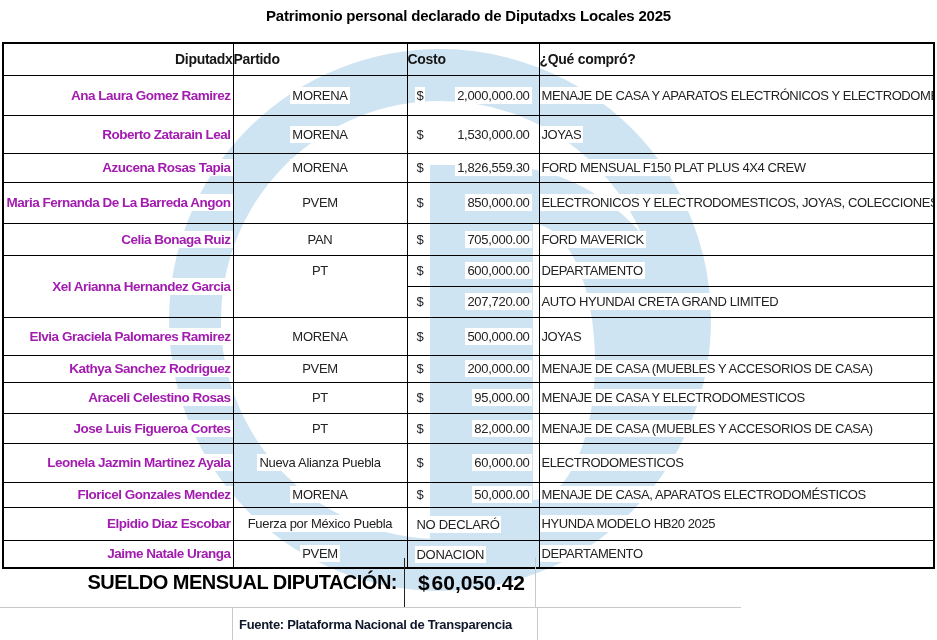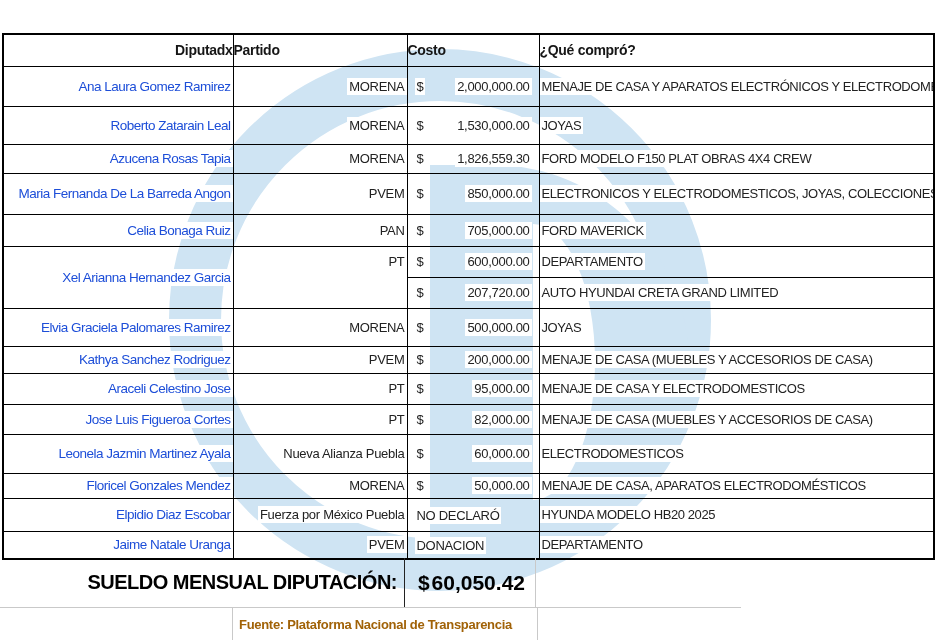--- a/index.html
+++ b/index.html
@@ -6,33 +6,33 @@
   .page {
     position:relative; width:937px; height:640px; background:#fff;
     font-family:"Liberation Sans", sans-serif; color:#161616; overflow:hidden;
   }
   .watermark { position:absolute; left:0; top:0; z-index:0; }
   .title {
     position:absolute; top:7px; left:0; width:937px; z-index:2;
     text-align:center; font-size:15px; font-weight:bold; letter-spacing:-0.2px; color:#000;
   }
   table.main {
-    position:absolute; left:2px; top:33px; z-index:1;
+    position:absolute; left:2px; top:42px; z-index:1;
     border-collapse:collapse; table-layout:fixed; width:931px;
     border:2px solid #000;
   }
   table.main th, table.main td {
     border:1px solid #000; padding:0; vertical-align:middle;
     overflow:hidden; white-space:nowrap;
   }
   th.h { font-size:14px; font-weight:bold; letter-spacing:-0.3px; }
   th.h-name { text-align:right; padding-right:5px; }
   th.h-left { text-align:left; padding-left:4px;margin-left:12px; }
-  td.name { text-align:right; padding-right:4px; font-weight:normal; font-size:13.5px; letter-spacing:-0.5px; color:#1d4ed8; }
-  td.party { text-align:right; padding-left:3px; font-size:13px; letter-spacing:-0.3px; color:#222; }
+  td.name { text-align:right; padding-right:4px; font-weight:bold; font-size:13.5px; letter-spacing:-0.5px; color:#a21caf; }
+  td.party { text-align:center; padding-left:3px; font-size:13px; letter-spacing:-0.3px; color:#222; }
   td.buy { text-align:left; padding-left:4px; font-size:13px; letter-spacing:-0.4px; color:#222; }
   .costwrap { display:flex; justify-content:space-between; align-items:center; padding:0 7px 0 7px; font-size:13px; letter-spacing:-0.3px; color:#222; }
   .costtext { display:inline-block; margin-left:7px; font-size:13px; letter-spacing:-0.3px; color:#222; }
   .wbox { background:#fff; display:inline-block; padding:1px 2px; }
   
   .salary-band {
     position:absolute; left:0; top:558px; width:741px; height:50px; z-index:1;
     display:flex; align-items:center; border-bottom:1px solid #c9c9c9; box-sizing:border-box;
   }
   .salary-label {
@@ -44,33 +44,34 @@
     border-left:1px solid #222; border-right:1px solid #c9c9c9;
     display:flex; align-items:center; justify-content:space-between;
     padding:0 10px 0 13px; font-size:21px; font-weight:bold; color:#000;
   }
   .source-band { position:absolute; left:0; top:608px; width:937px; height:32px; z-index:1; display:flex; }
   .src-spacer { width:232px; }
   .src-cell {
     width:306px; box-sizing:border-box;
     border-left:1px solid #c9c9c9; border-right:1px solid #c9c9c9;
     display:flex; align-items:center; padding-left:6px;
-    font-size:13px; font-weight:bold; letter-spacing:-0.3px; color:#a16207;
+    font-size:13px; font-weight:bold; letter-spacing:-0.3px; color:#0f172a;
   }
 </style>
 </head>
 <body>
 
 <div class="page">
 
   <svg class="watermark" width="937" height="640" viewBox="0 0 937 640" aria-hidden="true">
     <circle cx="440" cy="320" r="245" fill="none" stroke="#cfe4f3" stroke-width="52"></circle>
     <path d="M430,165 L430,560 L505,560 A198,198 0 0 0 505,165 Z M533,224 A62,138 0 0 1 533,500 Z" fill="#cfe4f3" fill-rule="evenodd"></path>
   </svg>
 
+  <div class="title">Patrimonio personal declarado de Diputadxs Locales 2025</div>
 
   <table class="main">
     <colgroup>
         <col style="width:230px">
         <col style="width:174px">
         <col style="width:132px">
         <col style="width:395px">
       </colgroup>
     <thead>
       <tr style="height:32px">
@@ -105,21 +106,21 @@
       </tr>
       <tr style="height:29px">
         <td class="name"><span class="wbox">Azucena Rosas Tapia</span></td>
         <td class="party"><span class="wbox">MORENA</span></td>
         <td>
             <div class="costwrap">
               <span class="wbox">$</span>
               <span class="wbox">1,826,559.30</span>
             </div>
           </td>
-        <td class="buy"><span class="wbox">FORD MODELO F150 PLAT OBRAS 4X4 CREW</span></td>
+        <td class="buy"><span class="wbox">FORD MENSUAL F150 PLAT PLUS 4X4 CREW</span></td>
       </tr>
       <tr style="height:41px">
         <td class="name"><span class="wbox">Maria Fernanda De La Barreda Angon</span></td>
         <td class="party"><span class="wbox">PVEM</span></td>
         <td>
             <div class="costwrap">
               <span class="wbox">$</span>
               <span class="wbox">850,000.00</span>
             </div>
           </td>
@@ -172,21 +173,21 @@
         <td class="party"><span class="wbox">PVEM</span></td>
         <td>
             <div class="costwrap">
               <span class="wbox">$</span>
               <span class="wbox">200,000.00</span>
             </div>
           </td>
         <td class="buy"><span class="wbox">MENAJE DE CASA (MUEBLES Y ACCESORIOS DE CASA)</span></td>
       </tr>
       <tr style="height:31px">
-        <td class="name"><span class="wbox">Araceli Celestino Jose</span></td>
+        <td class="name"><span class="wbox">Araceli Celestino Rosas</span></td>
         <td class="party"><span class="wbox">PT</span></td>
         <td>
             <div class="costwrap">
               <span class="wbox">$</span>
               <span class="wbox">95,000.00</span>
             </div>
           </td>
         <td class="buy"><span class="wbox">MENAJE DE CASA Y ELECTRODOMESTICOS</span></td>
       </tr>
       <tr style="height:30px">

